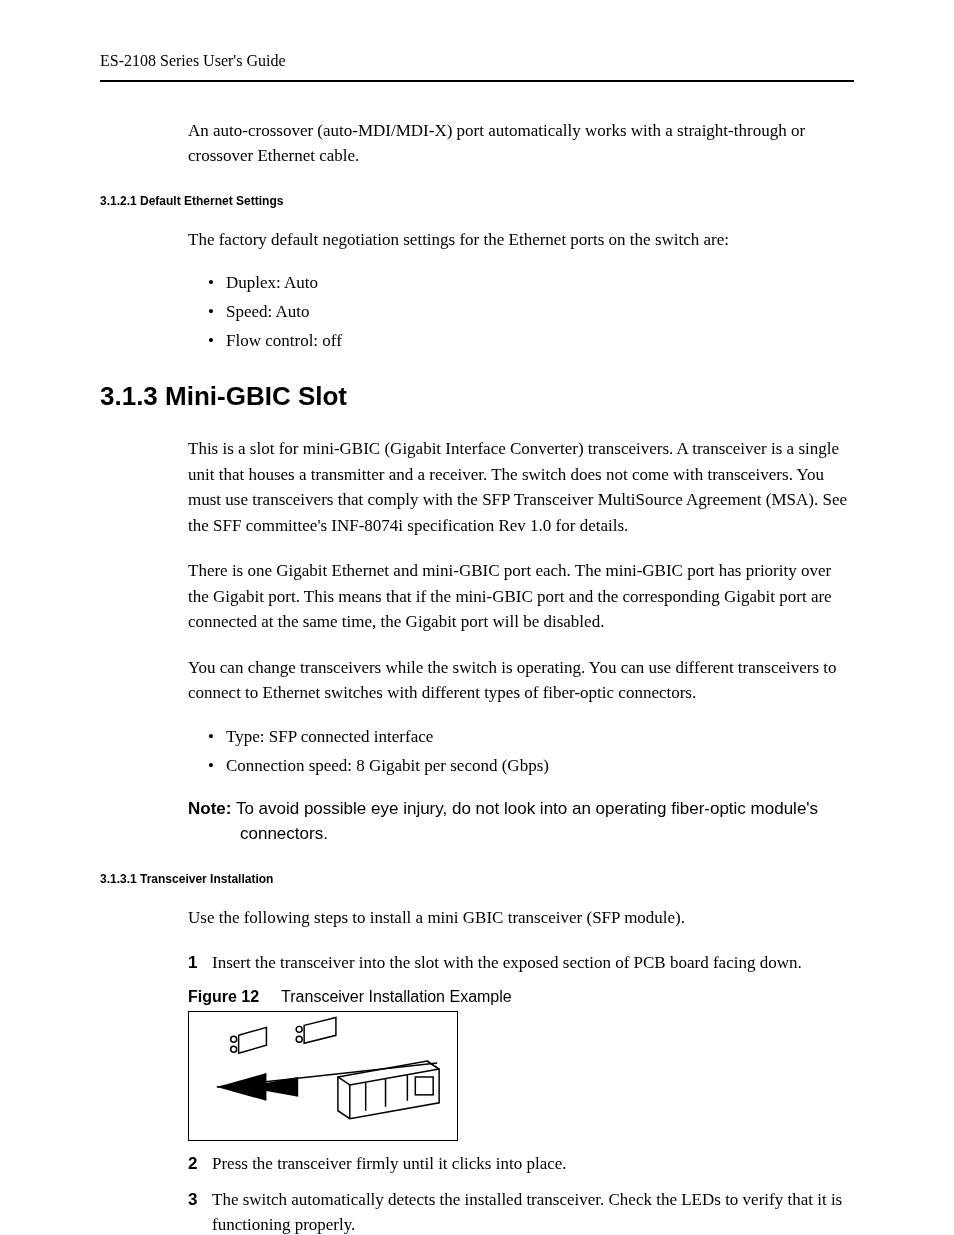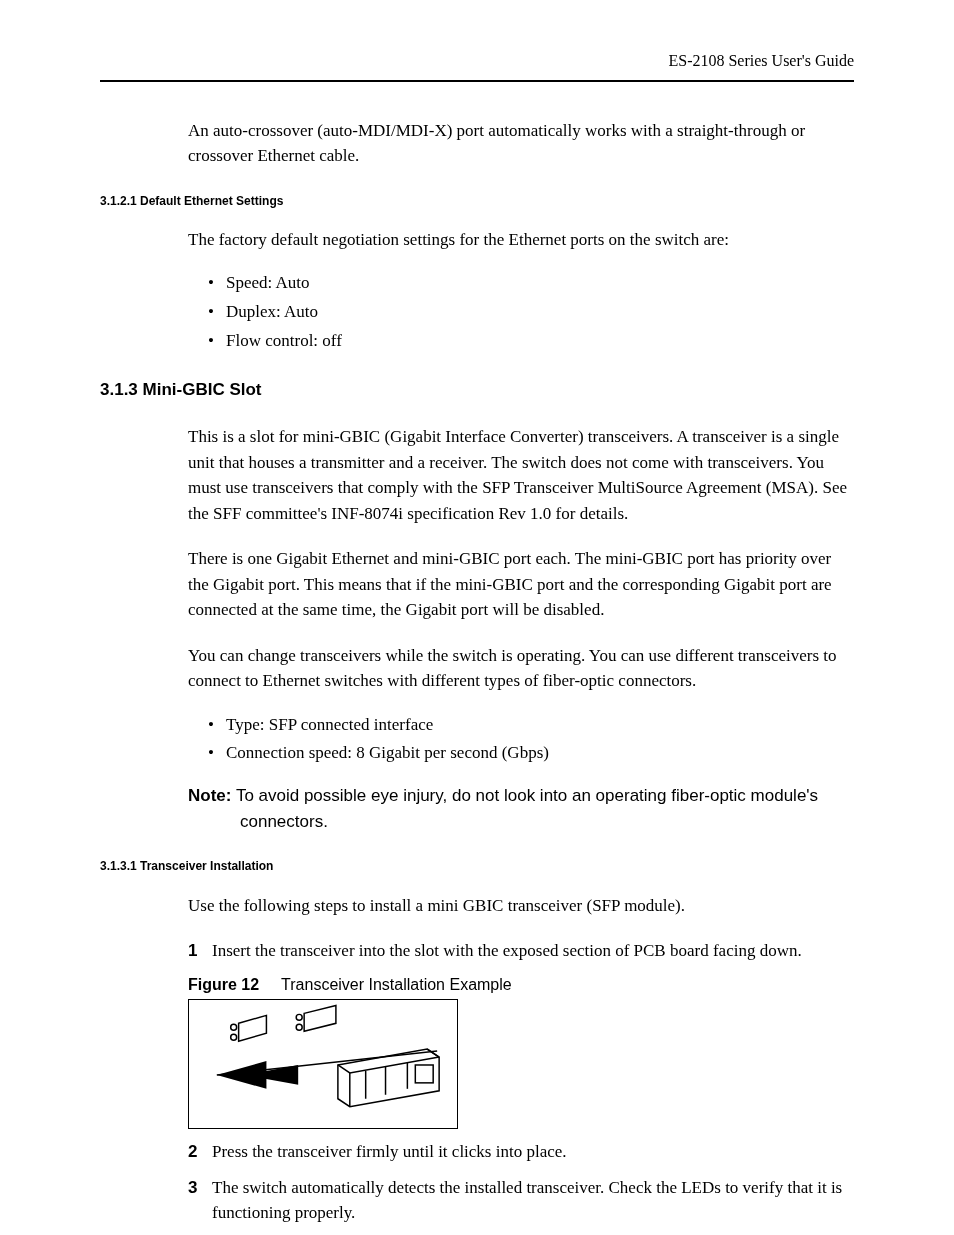--- a/index.html
+++ b/index.html
@@ -10,21 +10,20 @@
     body {
       font-family: "Times New Roman", Times, serif;
       font-size: 16px;
       color: #000;
       background: #fff;
       width: 954px;
       padding: 50px 100px 40px 100px;
       line-height: 1.35;
     }
     .header-title {
-      text-align: right;
       font-size: 16px;
       margin-bottom: 8px;
     }
     .header-rule {
       border: none;
       border-top: 2px solid #000;
       margin-bottom: 36px;
     }
     .body-para {
       margin-left: 88px;
@@ -34,21 +33,21 @@
     }
     .h3 {
       font-family: Arial, Helvetica, sans-serif;
       font-weight: bold;
       font-size: 12px;
       margin: 24px 0 18px 0;
     }
     .h2 {
       font-family: Arial, Helvetica, sans-serif;
       font-weight: bold;
-      font-size: 17px;
+      font-size: 26px;
       margin: 26px 0 22px 0;
     }
     ul.bullets {
       list-style: none;
       margin-left: 108px;
       margin-bottom: 18px;
     }
     ul.bullets li {
       position: relative;
       padding-left: 18px;
@@ -129,22 +128,22 @@
 <div class="header-title">ES-2108 Series User's Guide</div>
 <hr class="header-rule">
 
 <p class="body-para">An auto-crossover (auto-MDI/MDI-X) port automatically works with a straight-through or crossover Ethernet cable.</p>
 
 <h3 class="h3">3.1.2.1  Default Ethernet Settings</h3>
 
 <p class="body-para">The factory default negotiation settings for the Ethernet ports on the switch are:</p>
 
 <ul class="bullets">
+  <li>Duplex: Auto</li>
   <li>Speed: Auto</li>
-  <li>Duplex: Auto</li>
   <li>Flow control: off</li>
 </ul>
 
 <h2 class="h2">3.1.3  Mini-GBIC Slot</h2>
 
 <p class="body-para">This is a slot for mini-GBIC (Gigabit Interface Converter) transceivers. A transceiver is a single unit that houses a transmitter and a receiver. The switch does not come with transceivers. You must use transceivers that comply with the SFP Transceiver MultiSource Agreement (MSA). See the SFF committee's INF-8074i specification Rev 1.0 for details.</p>
 <p class="body-para">There is one Gigabit Ethernet and mini-GBIC port each. The mini-GBIC port has priority over the Gigabit port. This means that if the mini-GBIC port and the corresponding Gigabit port are connected at the same time, the Gigabit port will be disabled.</p>
 <p class="body-para">You can change transceivers while the switch is operating. You can use different transceivers to connect to Ethernet switches with different types of fiber-optic connectors.</p>
 
 <ul class="bullets">

